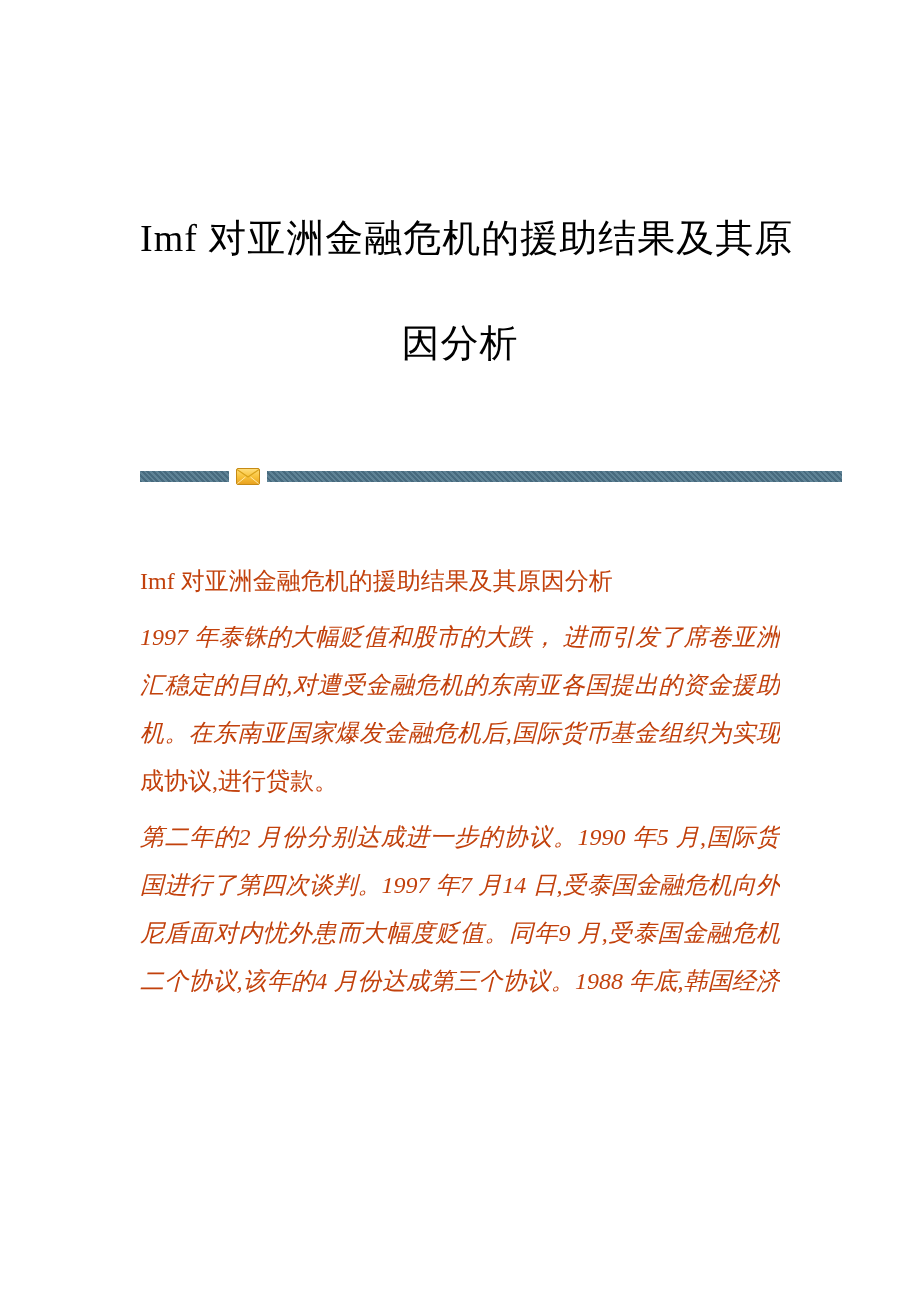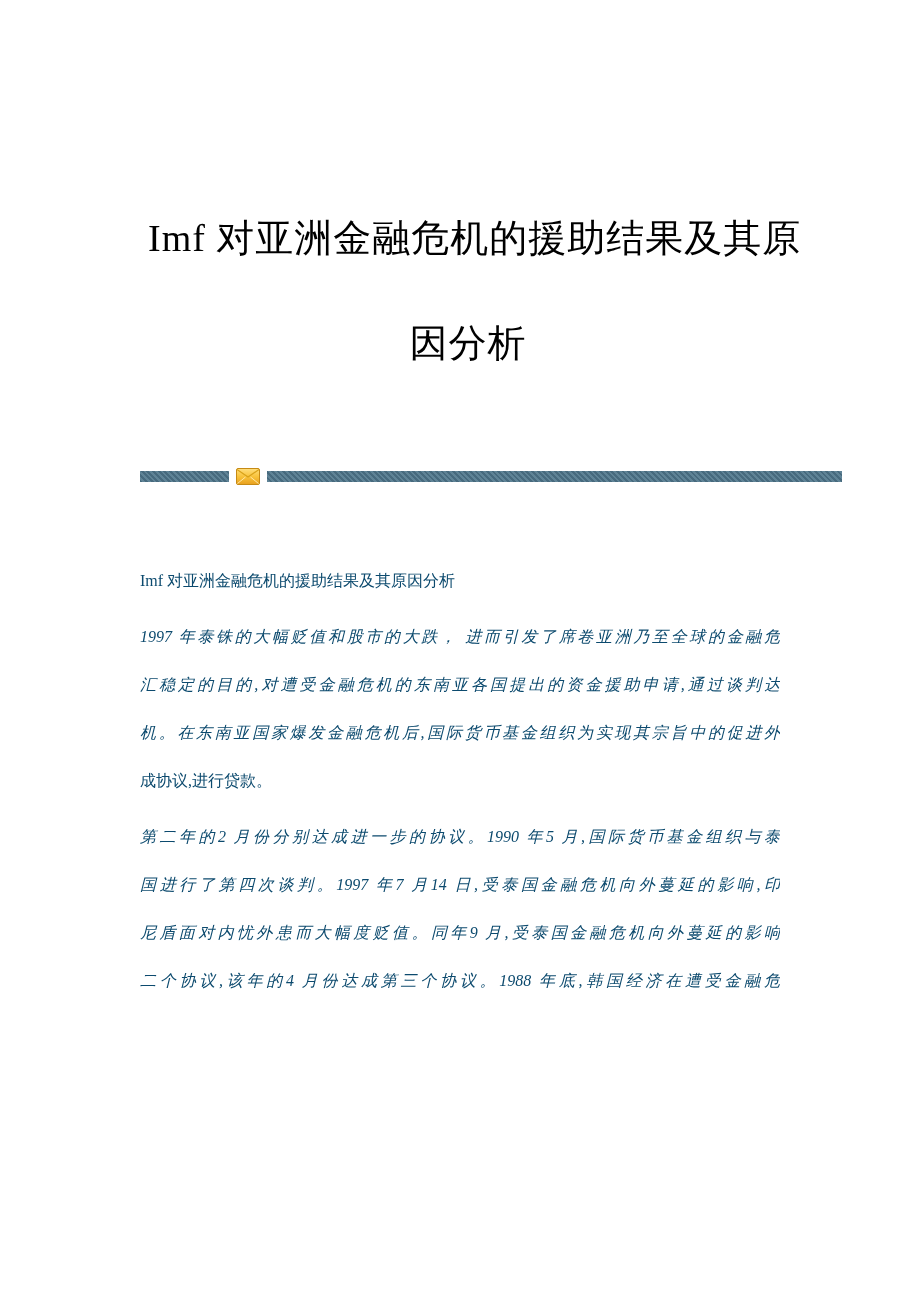--- a/index.html
+++ b/index.html
@@ -15,21 +15,21 @@
   .page {
     position: relative;
     width: 920px;
     height: 1302px;
     background: #ffffff;
     overflow: hidden;
   }
   
   .doc-title {
     position: absolute;
-    left: 148px;
+    left: 140px;
     top: 186px;
     width: 640px;
     text-align: center;
     font-size: 38px;
     line-height: 105px;
     color: #000000;
     letter-spacing: 1px;
   }
   .title-line {
     white-space: nowrap;
@@ -53,22 +53,22 @@
     display: flex;
     align-items: center;
     justify-content: center;
   }
   
   .doc-body {
     position: absolute;
     left: 140px;
     top: 557px;
     width: 640px;
-    font-size: 16px;
-    color: #0c4a6e;
+    font-size: 24px;
+    color: #c2410c;
   }
   .para {
     margin: 0 0 8px 0;
   }
   .line {
     height: 48px;
     line-height: 48px;
     overflow: hidden;
     text-align: left;
   }

